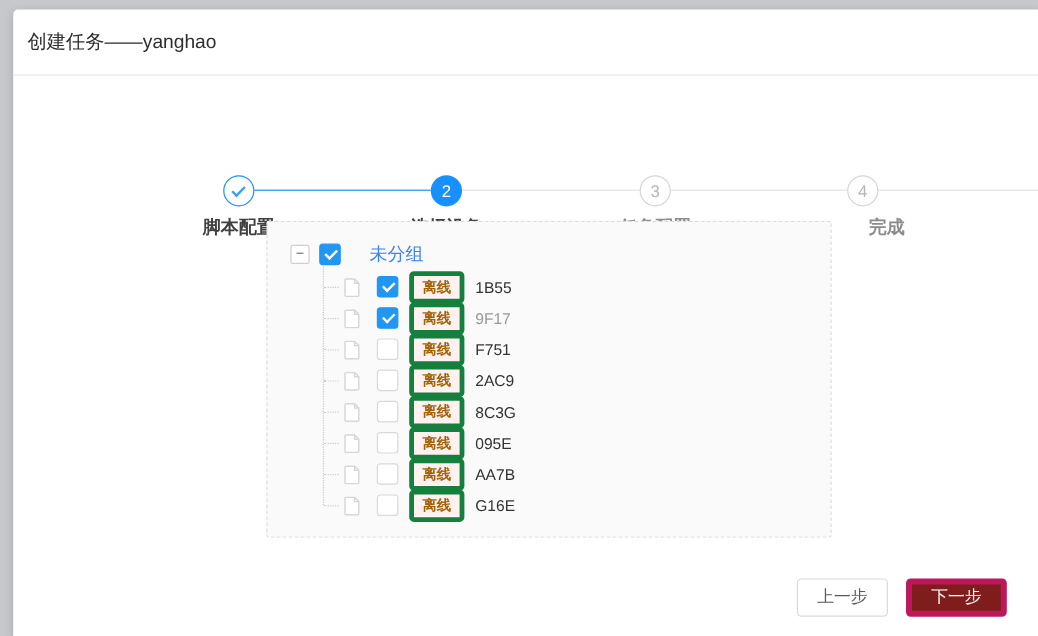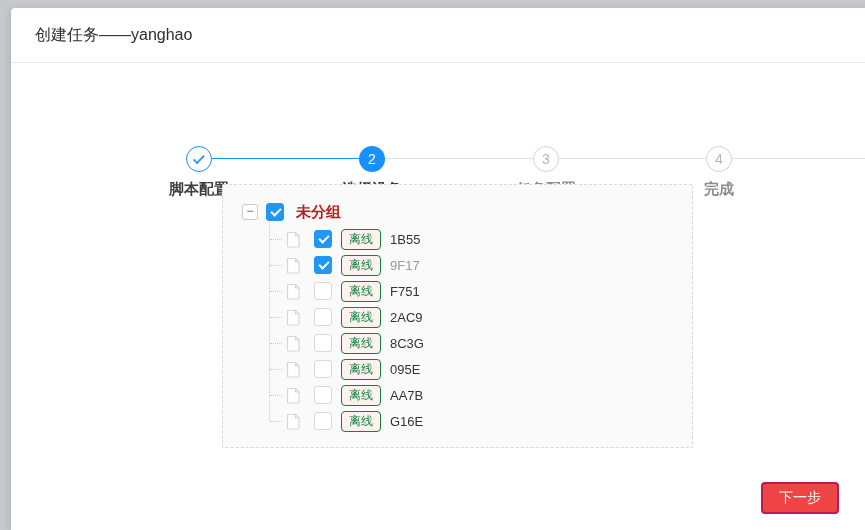--- a/index.html
+++ b/index.html
@@ -15,21 +15,21 @@
     width: 854px; height: 522px;
     background: #ffffff;
     border-radius: 4px 0 0 0;
     box-shadow: 0 2px 8px rgba(0,0,0,.15);
   }
   .dialog-header {
     height: 55px;
     border-bottom: 1px solid #e8e8e8;
     display: flex;
     align-items: center;
-    padding: 0 24px;
+    padding: 0 12px;
   }
   .dialog-title {
     font-size: 16px;
     font-weight: 500;
     color: #2e2e2e;
   }
   
   .stepper { position: absolute; left: 0; top: 55px; right: 0; height: 100px; }
   .step-line {
     position: absolute; top: 95px; height: 1px; background: #e3e3e3;
@@ -97,22 +97,22 @@
     content: "";
     position: absolute;
     left: 4px; top: 4px;
     width: 8px; height: 4px;
     border-left: 2px solid #fff;
     border-bottom: 2px solid #fff;
     transform: rotate(-45deg);
   }
   .root-row .checkbox { margin-left: 8px; }
   .root-label {
-    margin-left: 12px;
-    font-size: 15px; font-weight: 700; color: #b91c1c;
+    margin-left: 24px;
+    font-size: 15px; font-weight: 400; color: #3b82f6;
   }
   .device-list { position: relative; }
   .tree-vline {
     position: absolute;
     left: 27px; top: -4px;
     height: 199px;
     border-left: 1px dotted #c9c9c9;
   }
   .tree-row {
     height: 26px;
@@ -125,25 +125,26 @@
     left: 28px; top: 13px;
     width: 12px;
     border-top: 1px dotted #c9c9c9;
   }
   .file-icon { margin-left: 44px; flex: 0 0 auto; display: flex; }
   .tree-row .checkbox { margin-left: 13px; }
   .badge {
     margin-left: 9px;
     padding: 1px 7px 2px;
     font-size: 12px;
-    color: #15803d;
+    color: #a16207;
     background: #fff1f0;
-    border: 1px solid #15803d;
+    border: 4px solid #15803d;
     border-radius: 4px;
     line-height: 16px;
+    font-weight: bold;
   }
   .device-name {
     margin-left: 9px;
     font-size: 13px;
     color: #333;
   }
   .device-name.highlight {
     color: #999;
     cursor: pointer;
   }
@@ -161,22 +162,22 @@
     display: flex; align-items: center;
     cursor: pointer;
     font-family: inherit;
   }
   .btn-prev {
     background: #fff;
     border: 1px solid #d9d9d9;
     color: #595959;
   }
   .btn-next {
-    background: #ef4444;
-    border: 2px solid #be185d;
+    background: #7f1d1d;
+    border: 5px solid #be185d;
     color: #fff;
   }
 </style>
 </head>
 <body>
 
 <div class="dialog">
 
   <div class="dialog-header">
     <span class="dialog-title">创建任务——yanghao</span>
@@ -197,21 +198,21 @@
     <div class="step-circle wait" style="left:522px;">
       <span>3</span>
     </div>
     <div class="step-circle wait" style="left:695px;">
       <span>4</span>
     </div>
 
     <div class="step-label dark" style="left:128px;">脚本配置</div>
     <div class="step-label dark" style="left:301px;">选择设备</div>
     <div class="step-label gray" style="left:475px;">任务配置</div>
-    <div class="step-label gray" style="left:648px;">完成</div>
+    <div class="step-label gray" style="left:668px;">完成</div>
   </div>
 
   <div class="tree-panel">
     <div class="root-row">
       <div class="expander">−</div>
       <div class="checkbox checked"></div>
       <span class="root-label">未分组</span>
     </div>
     <div class="device-list">
       <div class="tree-vline"></div>
@@ -308,16 +309,17 @@
       </svg>
     </span>
     <div class="checkbox"></div>
     <span class="badge">离线</span>
     <span class="device-name">G16E</span>
   </div>
 </div>
   </div>
 
   <div class="footer">
+    <button class="btn btn-prev">上一步</button>
     <button class="btn btn-next">下一步</button>
   </div>
 
 </div>
 
 </body></html>

